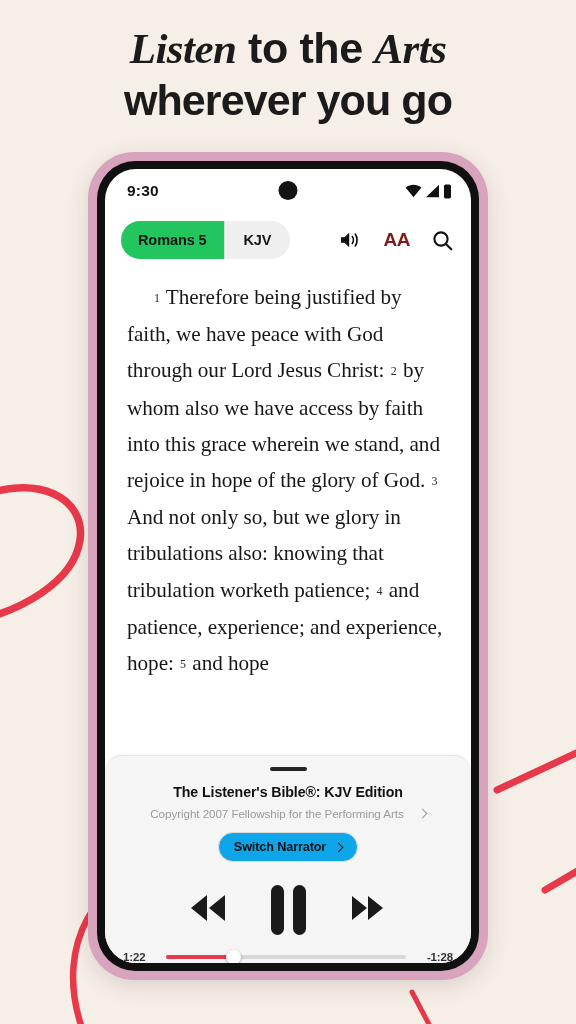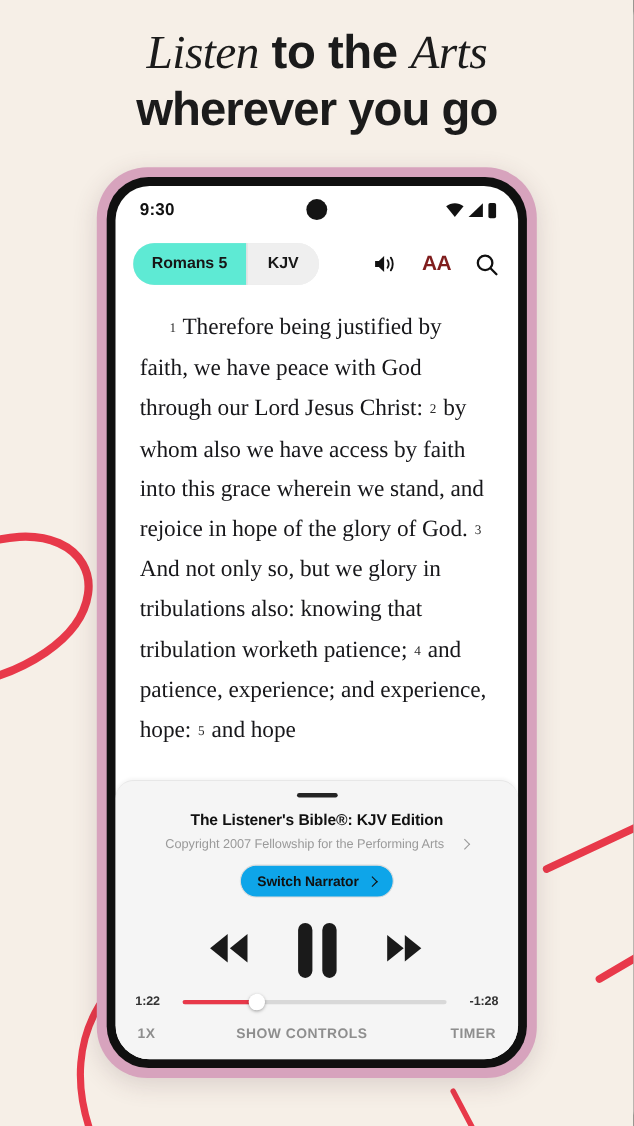--- a/index.html
+++ b/index.html
@@ -45,21 +45,21 @@
   .headline .line2 {
     font-size: 43px;
     line-height: 50px;
     font-weight: 700;
     letter-spacing: -0.9px;
     white-space: nowrap;
   }
   .ser-ital {
     font-family: "Liberation Serif", serif;
     font-style: italic;
-    font-weight: 400;
+    font-weight: 700;
     letter-spacing: -0.5px;
   }
 
   
   .phone {
     position: absolute;
     left: 88px; top: 152px;
     width: 400px; height: 828px;
     background: #d7a3bd;
     border-radius: 46px;
@@ -132,21 +132,21 @@
   .seg-item {
     display: flex;
     align-items: center;
     justify-content: center;
     padding: 0 17px;
     font-size: 14.5px;
     font-weight: 700;
     color: #171717;
     letter-spacing: -0.1px;
   }
-  .seg-item.first { background: #5eead4; }
+  .seg-item.first { background: #22c55e; }
   .seg-item.second {
     background: #efefef;
     border-left: 1.5px solid #dcdcdc;
     padding: 0 19px;
   }
   .tools {
     margin-left: auto;
     display: flex;
     align-items: center;
     gap: 22px;
@@ -421,24 +421,19 @@
 
           <div class="progress-row">
             <span class="t-label">1:22</span>
             <div class="track">
               <div class="track-fill" style="width: 28%;"></div>
               <div class="knob" style="left: 28%;"></div>
             </div>
             <span class="t-label">-1:28</span>
           </div>
 
-          <div class="bottom-row">
-            <span class="bottom-item left">1X</span>
-            <span class="bottom-item center">SHOW CONTROLS</span>
-            <span class="bottom-item right">TIMER</span>
-          </div>
         </div>
 
       </div>
     </div>
   </div>
 
 </div>
 
 </body></html>

